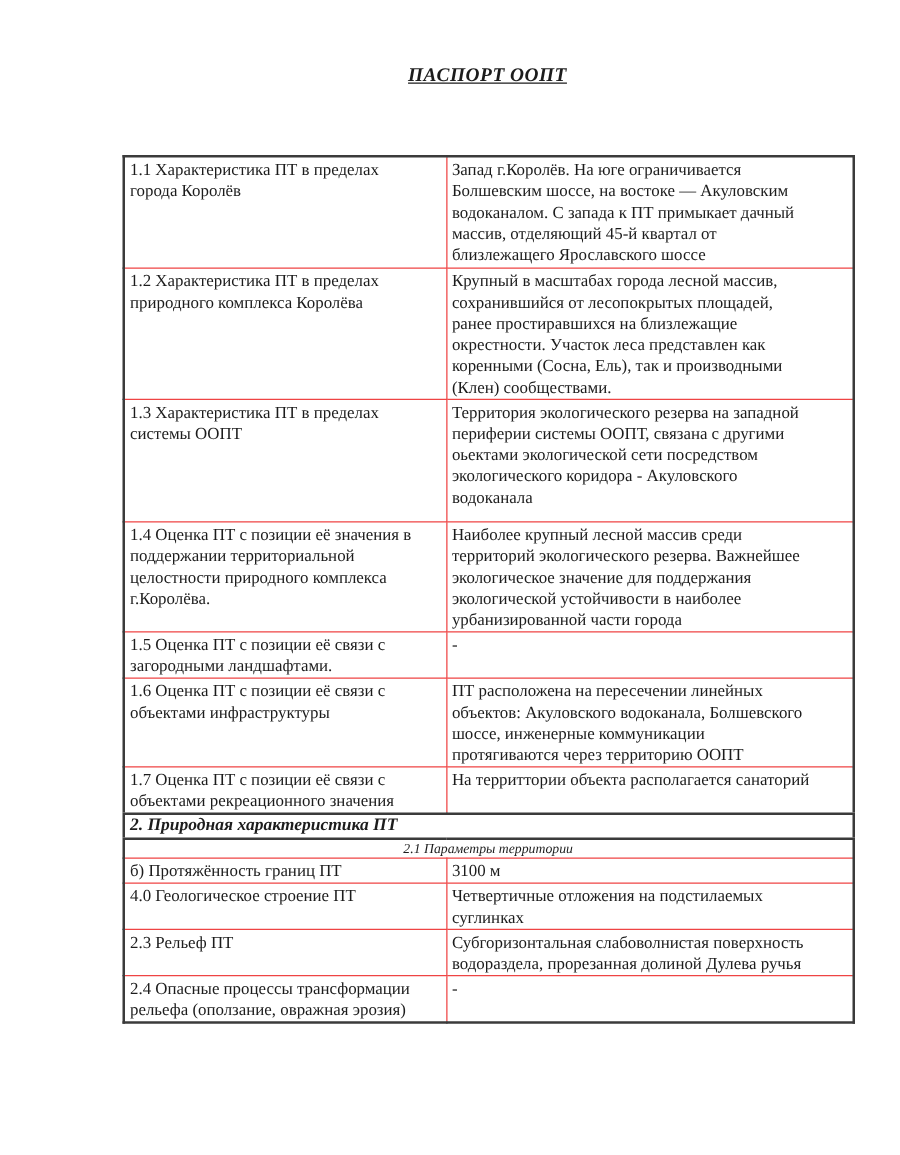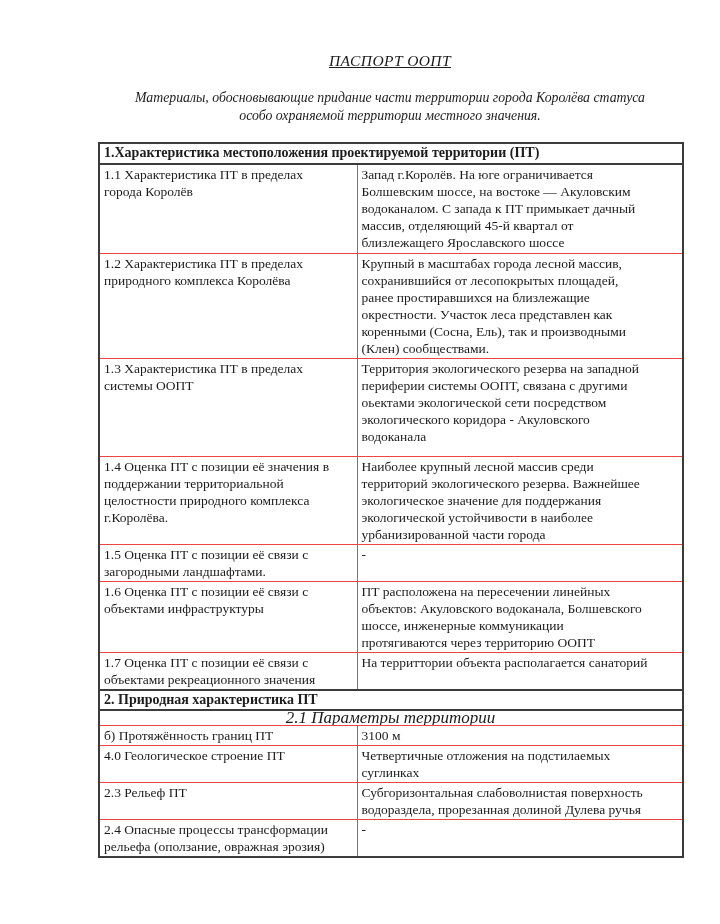--- a/index.html
+++ b/index.html
@@ -13,21 +13,21 @@
   }
   .content{
     margin-left:98px;
     width:584px;
     padding-top:52px;
   }
   .doc-title{
     margin:0;
     text-align:center;
     font-size:15.5px;
-    font-weight:normal;
+    font-weight:bold;
     font-style:italic;
     text-decoration:underline;
     letter-spacing:0.4px;
   }
   .doc-subtitle{
     margin:19px 0 0 0;
     text-align:center;
     font-style:italic;
     font-size:13.8px;
     line-height:18px;
@@ -60,46 +60,43 @@
     font-weight:bold;
     font-size:14px;
     line-height:16px;
     border-top:2px solid #3b3b3b;
     border-bottom:2px solid #3b3b3b;
     white-space:normal;
   }
   tr.subsection td{
     font-style:italic;
     text-align:center;
-    font-size:17px;
+    font-size:11px;
     line-height:14px;
     padding-top:0;
     padding-bottom:0;
   }
 </style>
 </head>
 <body>
 
 <div class="page">
   <div class="content">
 
     <h1 class="doc-title">ПАСПОРТ ООПТ</h1>
 
-    <p class="doc-subtitle"><span>Материалы, обосновывающие придание части территории города Королёва статуса</span><br><span>особо охраняемой территории местного значения.</span></p>
+    <p class="doc-subtitle"><br></p>
 
 
     <table class="passport">
       <colgroup>
         <col style="width:258px">
         <col style="width:326px">
       </colgroup>
       <tbody id="passport-tbody">
-          <tr class="section" style="height: 21px;">
-            <td colspan="2">1.Характеристика местоположения проектируемой территории (ПТ)</td>
-          </tr>
           <tr style="height: 89px;">
             <td>1.1  Характеристика ПТ в пределах
 города Королёв</td>
             <td>Запад г.Королёв. На юге ограничивается
 Болшевским шоссе, на востоке — Акуловским
 водоканалом. С запада к ПТ примыкает дачный
 массив, отделяющий 45-й квартал от
 близлежащего Ярославского шоссе</td>
           </tr>
           <tr style="height: 93px;">
@@ -143,21 +140,21 @@
             <td>ПТ расположена на пересечении линейных
 объектов: Акуловского водоканала, Болшевского
 шоссе, инженерные коммуникации
 протягиваются через территорию ООПТ</td>
           </tr>
           <tr style="height: 34px;">
             <td>1.7 Оценка ПТ с позиции её связи с
 объектами рекреационного значения</td>
             <td>На территтории объекта располагается санаторий</td>
           </tr>
-          <tr class="section" style="height: 19px;">
+          <tr class="section" style="height: 19px; font-style: italic;">
             <td colspan="2">2. Природная характеристика ПТ</td>
           </tr>
           <tr class="subsection" style="height: 16px;">
             <td colspan="2">2.1 Параметры территории</td>
           </tr>
           <tr style="height: 17px;">
             <td>б) Протяжённость границ ПТ</td>
             <td>3100 м</td>
           </tr>
           <tr style="height: 34px;">

